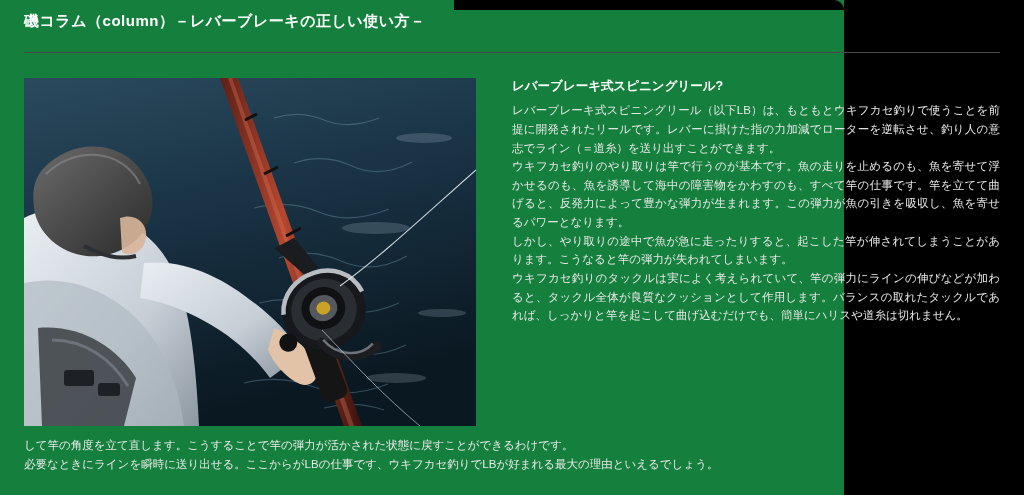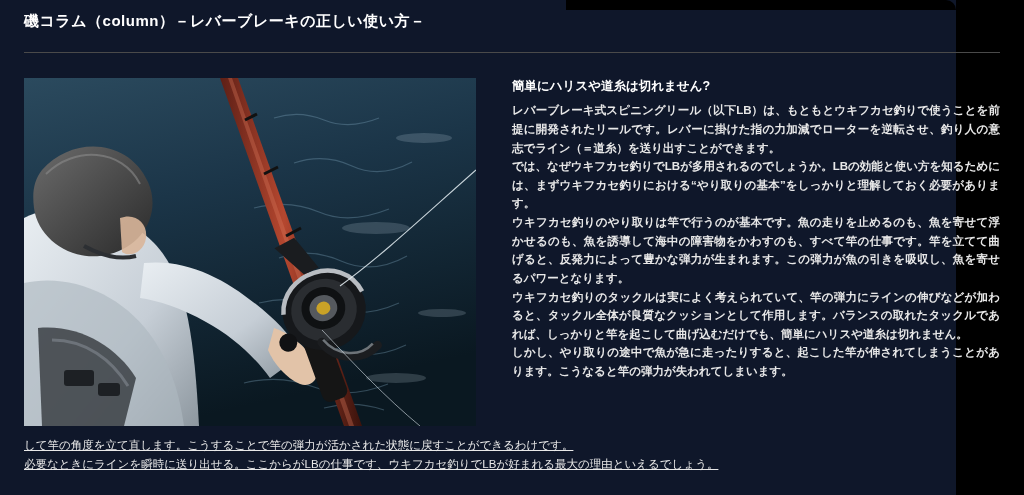--- a/index.html
+++ b/index.html
@@ -10,23 +10,23 @@
     width: 1024px;
     height: 495px;
     overflow: hidden;
   }
   body {
     font-family: "Liberation Sans", sans-serif;
     color: #ffffff;
   }
   .page {
     position: relative;
-    width: 956px;
+    width: 844px;
     height: 495px;
-    background: #0f172a;
+    background: #15803d;
   }
   
   .corner-notch {
     position: absolute;
     top: 0;
     right: 0;
     width: 390px;
     height: 10px;
     background: #000;
     border-top-right-radius: 10px;
@@ -77,32 +77,31 @@
     font-weight: bold;
     color: #ffffff;
     line-height: 1.3;
   }
   .article p {
     margin: 0;
     font-size: 11.5px;
     line-height: 1.62;
     color: #e8e8e8;
     text-align: justify;
-    font-weight: bold;
   }
   .bottom-text {
     position: absolute;
     left: 24px;
     top: 436px;
     width: 976px;
     font-size: 11.5px;
     line-height: 1.62;
     color: #e8e8e8;
   }
-  .bottom-text p { margin: 0; text-decoration: underline; }
+  .bottom-text p { margin: 0; }
 </style>
 </head>
 <body>
 
 <div class="page">
 
   <div class="corner-notch"></div>
 
   <div class="page-title">磯コラム（column）－レバーブレーキの正しい使い方－</div>
   <div class="title-rule"></div>
@@ -201,26 +200,25 @@
         </g>
 
         <path d="M316,208 C360,176 402,136 452,92" stroke="#e6f0f5" stroke-width="1.1" fill="none" opacity="0.85"></path>
         <path d="M298,252 C330,286 362,320 396,348" stroke="#dfeaf0" stroke-width="1" fill="none" opacity="0.6"></path>
 
         <rect x="0" y="0" width="452" height="348" fill="none"></rect>
       </svg>
     </div>
 
     <div class="article">
-      <h2>簡単にハリスや道糸は切れません?</h2>
+      <h2>レバーブレーキ式スピニングリール?</h2>
       <p>レバーブレーキ式スピニングリール（以下LB）は、もともとウキフカセ釣りで使うことを前提に開発されたリールです。レバーに掛けた指の力加減でローターを逆転させ、釣り人の意志でライン（＝道糸）を送り出すことができます。</p>
-      <p>では、なぜウキフカセ釣りでLBが多用されるのでしょうか。LBの効能と使い方を知るためには、まずウキフカセ釣りにおける“やり取りの基本”をしっかりと理解しておく必要があります。</p>
       <p>ウキフカセ釣りのやり取りは竿で行うのが基本です。魚の走りを止めるのも、魚を寄せて浮かせるのも、魚を誘導して海中の障害物をかわすのも、すべて竿の仕事です。竿を立てて曲げると、反発力によって豊かな弾力が生まれます。この弾力が魚の引きを吸収し、魚を寄せるパワーとなります。</p>
+      <p>しかし、やり取りの途中で魚が急に走ったりすると、起こした竿が伸されてしまうことがあります。こうなると竿の弾力が失われてしまいます。</p>
       <p>ウキフカセ釣りのタックルは実によく考えられていて、竿の弾力にラインの伸びなどが加わると、タックル全体が良質なクッションとして作用します。バランスの取れたタックルであれば、しっかりと竿を起こして曲げ込むだけでも、簡単にハリスや道糸は切れません。</p>
-      <p>しかし、やり取りの途中で魚が急に走ったりすると、起こした竿が伸されてしまうことがあります。こうなると竿の弾力が失われてしまいます。</p>
     </div>
 
   </div>
 
   <div class="bottom-text">
     <p>して竿の角度を立て直します。こうすることで竿の弾力が活かされた状態に戻すことができるわけです。</p>
     <p>必要なときにラインを瞬時に送り出せる。ここからがLBの仕事です、ウキフカセ釣りでLBが好まれる最大の理由といえるでしょう。</p>
   </div>
 
 </div>

